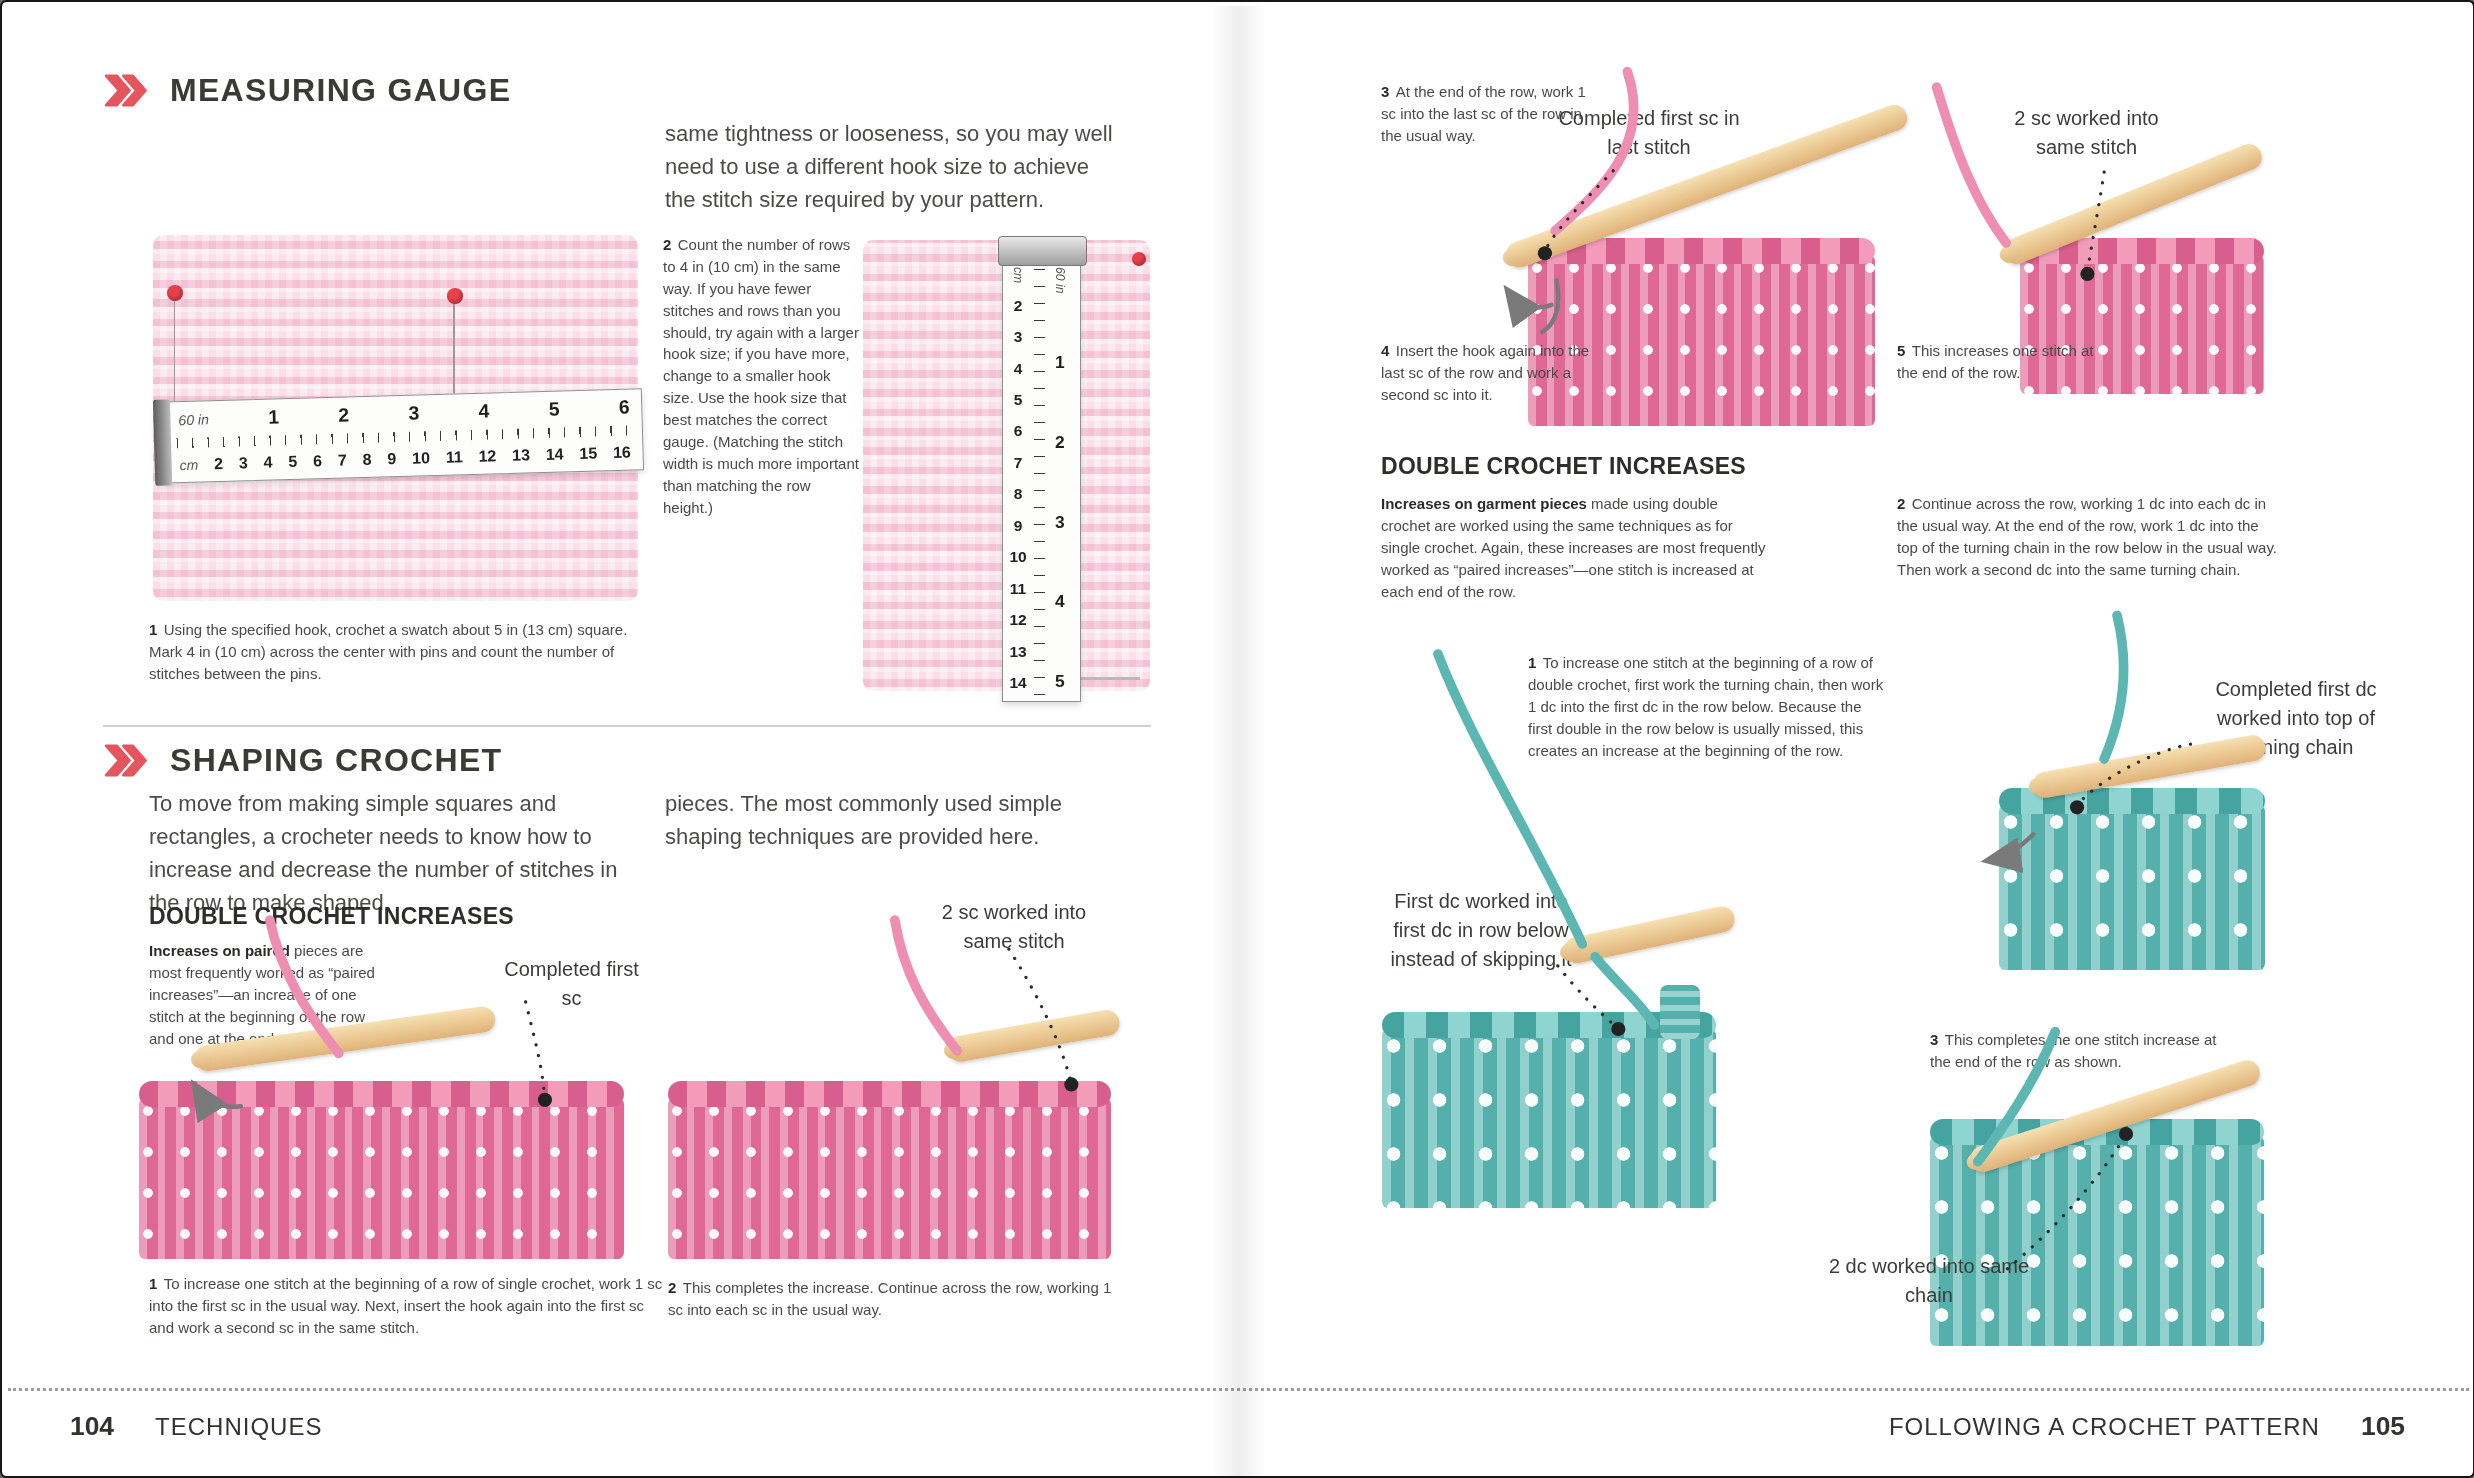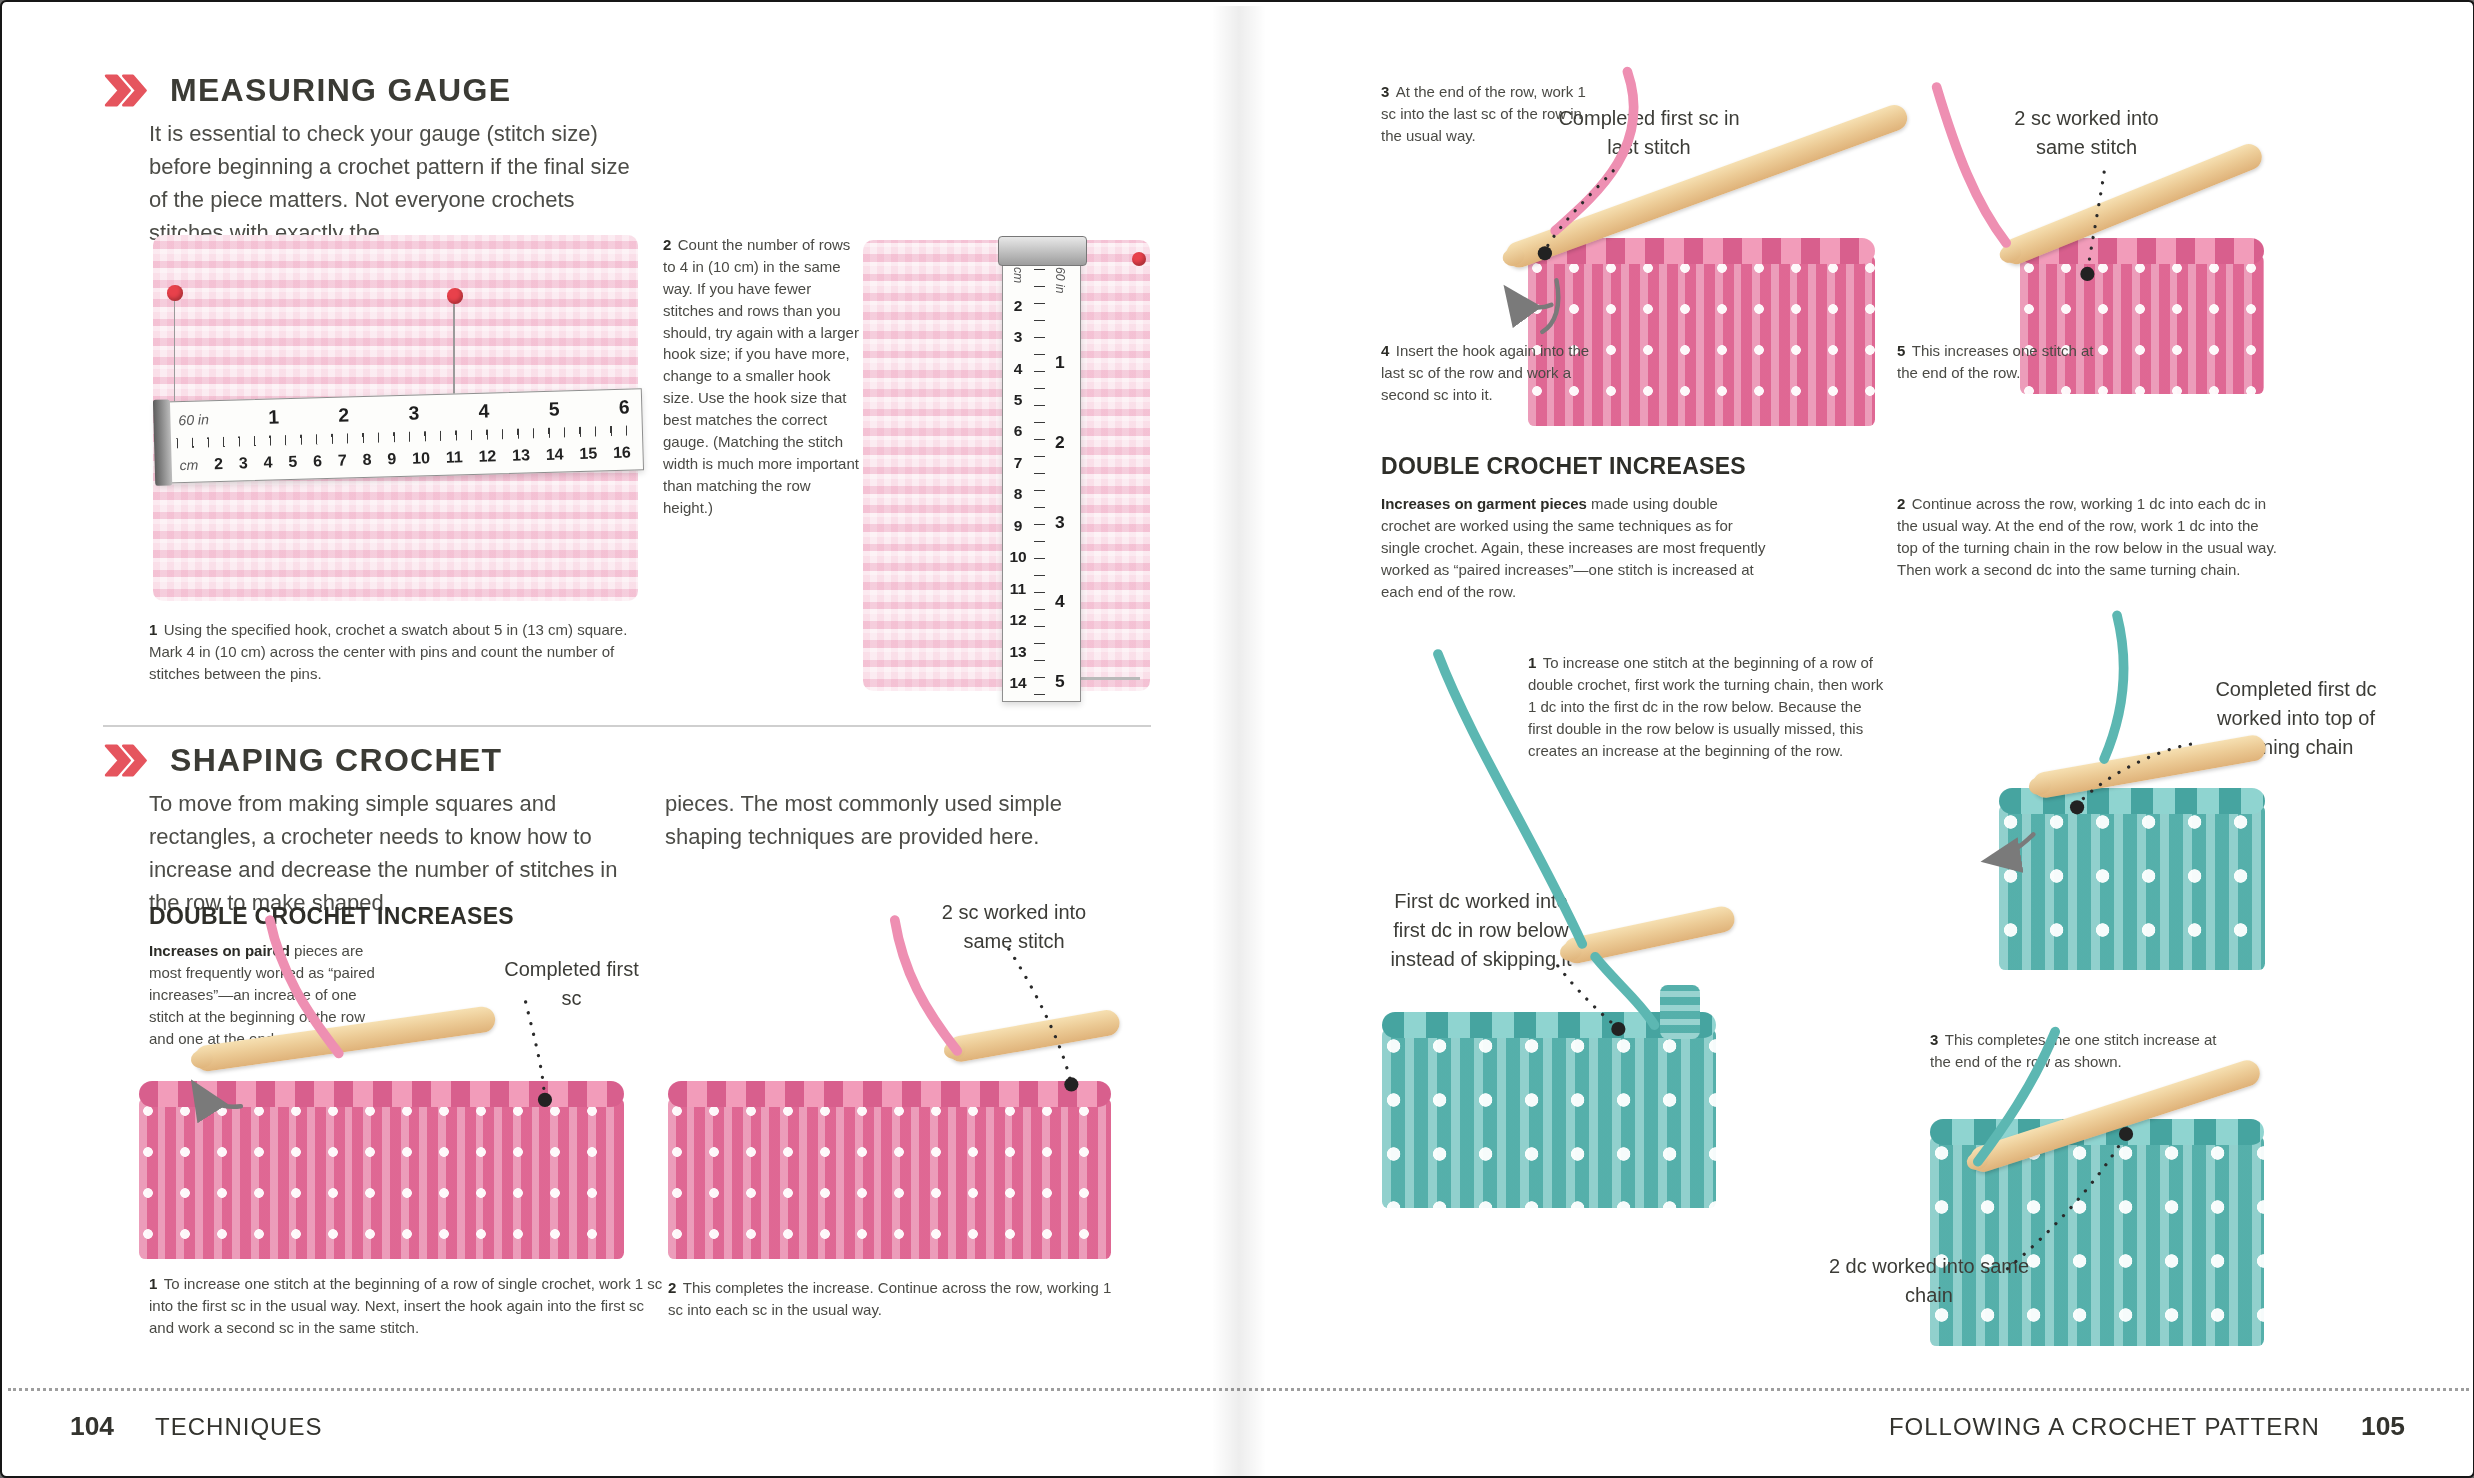--- a/index.html
+++ b/index.html
@@ -78,21 +78,21 @@
 <div class="spread">
 
   <div class="abs sec-head" style="left:102px;top:70px;">
     <svg width="45" height="37" viewBox="0 0 70 58">
       <path d="M3 6 L20 6 L40 29 L20 52 L3 52 L23 29 Z" fill="#e5555e" stroke="#e5555e" stroke-width="4" stroke-linejoin="round"></path>
       <path d="M30 6 L45 6 L65 29 L45 52 L30 52 L50 29 Z" fill="#e5555e" stroke="#e5555e" stroke-width="4" stroke-linejoin="round"></path>
     </svg>
     <span class="sec-title">MEASURING GAUGE</span>
   </div>
 
-  <div class="abs body-col" style="left:147px;top:115px;width:503px;">It is essential to check your gauge (stitch size) before beginning a crochet pattern if the final size of the piece matters. Not everyone crochets stitches with exactly the</div>
+  <div class="abs body-col" style="left:663px;top:115px;width:451px;">same tightness or looseness, so you may well need to use a different hook size to achieve the stitch size required by your pattern.</div>
 
   <div class="abs swatch-light" style="left:151px;top:233px;width:485px;height:366px;">
     <div class="pin-line" style="left:20.6px;top:64px;height:103px;"></div>
     <div class="pin-head" style="left:14px;top:50px;"></div>
     <div class="pin-line" style="left:300px;top:67px;height:103px;"></div>
     <div class="pin-head" style="left:294px;top:53px;"></div>
     <div class="tape" style="left:2.6px;top:160px;width:485px;">
       <div class="tape-end"></div>
       <div class="tape-row inches">
           <span class="tnum">60 in</span>

